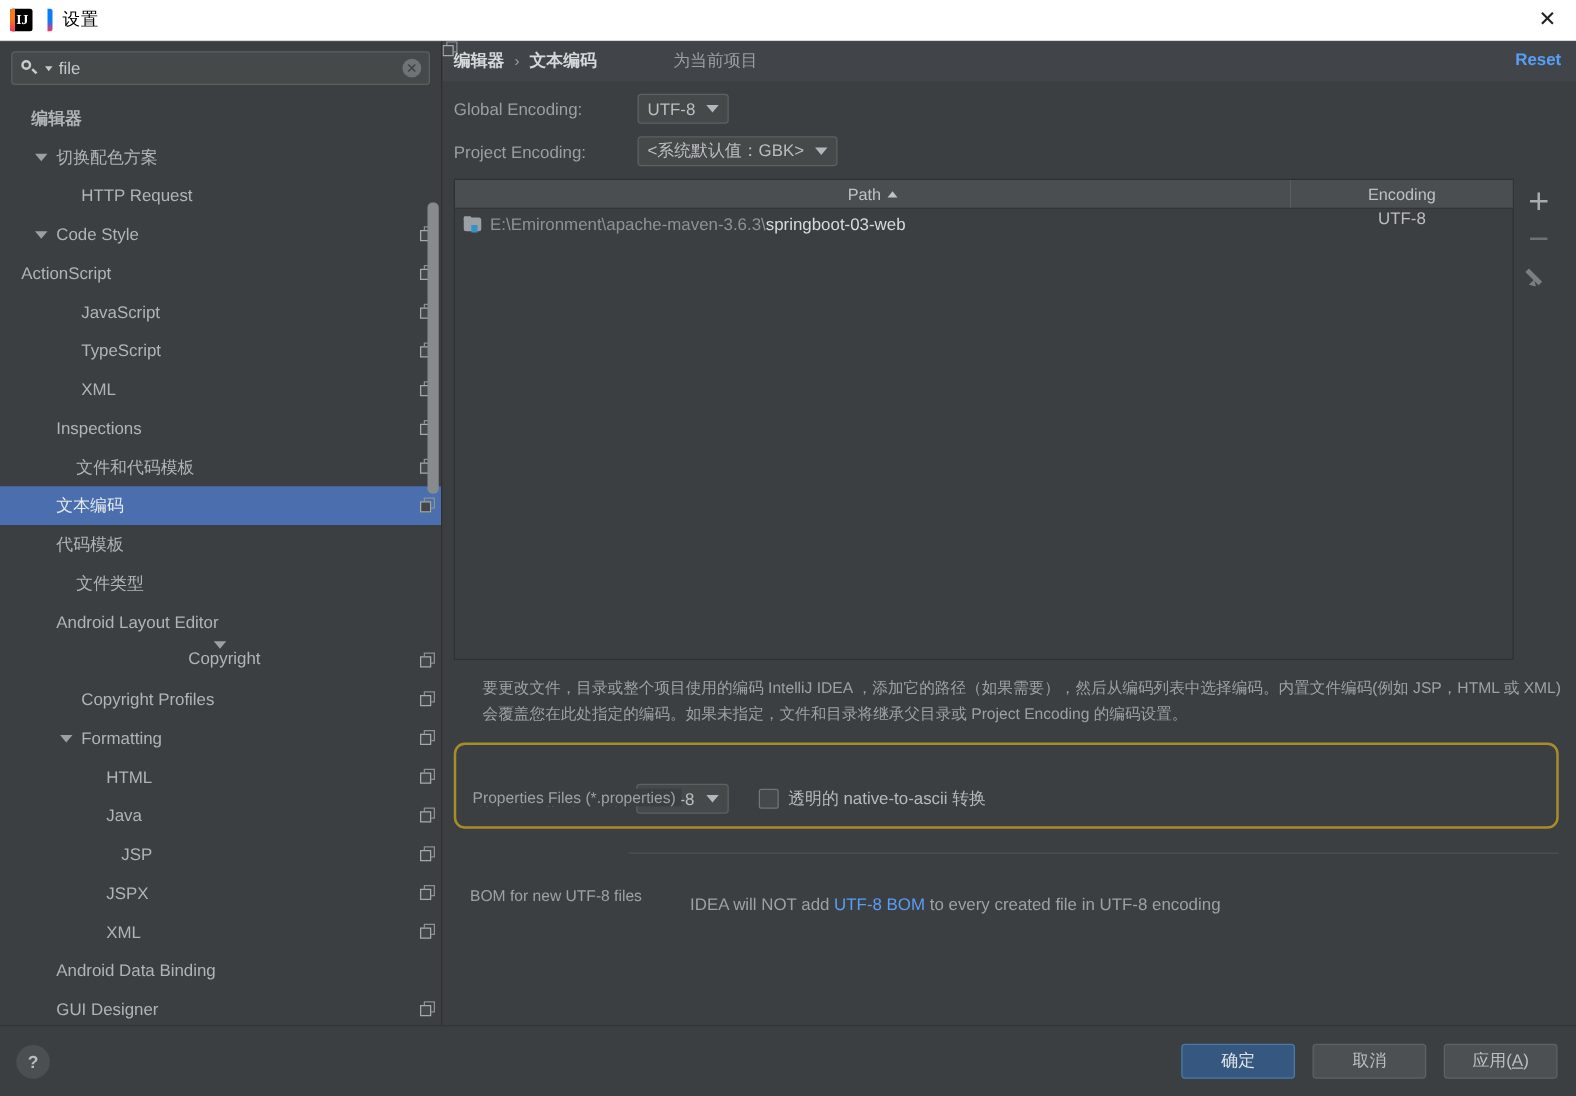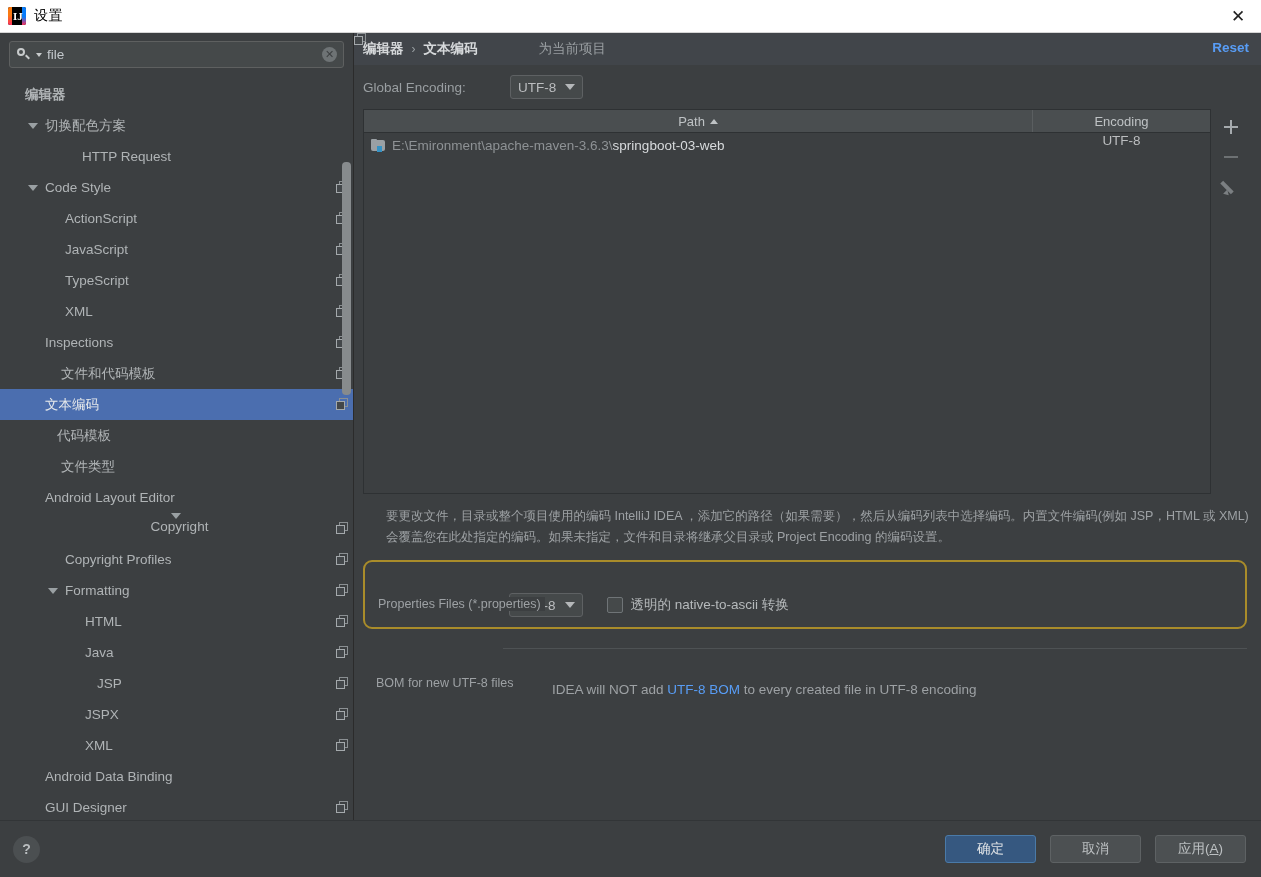--- a/index.html
+++ b/index.html
@@ -19,21 +19,21 @@
   .titlebar {
     height: 33px;
     background: #ffffff;
     display: flex;
     align-items: center;
     position: relative;
     border-bottom: 1px solid #d6d6d6;
     box-sizing: border-box;
   }
   .tb-icon {
-    width: 18px; height: 18px;
+    width: 34px; height: 18px;
     margin-left: 8px; margin-right: 8px;
     position: relative;
     flex: none;
   }
   .tb-icon .sq {
     position: absolute; left: 0; top: 0;
     width: 18px; height: 18px;
     background: #000;
     border-radius: 2px;
   }
@@ -546,58 +546,58 @@
     </div>
     <div class="tree" id="tree">
         <div class="tree-row" style="padding-left: 8px;">
           <span class="arrow blank"></span>
           <span class="label" style="font-weight: bold;">编辑器</span>
         </div>
         <div class="tree-row" style="padding-left: 28px;">
           <span class="arrow"></span>
           <span class="label">切换配色方案</span>
         </div>
-        <div class="tree-row" style="padding-left: 48px; gap: 17px;">
+        <div class="tree-row" style="padding-left: 48px;">
           <span class="arrow blank"></span>
           <span class="label">HTTP Request</span>
         </div>
         <div class="tree-row" style="padding-left: 28px;">
           <span class="arrow"></span>
           <span class="label">Code Style</span>
           <span class="copy-icon">
             <span class="back"></span>
             <span class="front"></span>
           </span>
         </div>
+        <div class="tree-row" style="">
+          <span class="arrow blank"></span>
+          <span class="label">ActionScript</span>
+          <span class="copy-icon">
+            <span class="back"></span>
+            <span class="front"></span>
+          </span>
+        </div>
         <div class="tree-row" style="padding-left: 48px;">
           <span class="arrow blank"></span>
-          <span class="label">ActionScript</span>
+          <span class="label">JavaScript</span>
           <span class="copy-icon">
             <span class="back"></span>
             <span class="front"></span>
           </span>
         </div>
         <div class="tree-row" style="padding-left: 48px;">
           <span class="arrow blank"></span>
-          <span class="label">JavaScript</span>
+          <span class="label">TypeScript</span>
           <span class="copy-icon">
             <span class="back"></span>
             <span class="front"></span>
           </span>
         </div>
         <div class="tree-row" style="padding-left: 48px;">
           <span class="arrow blank"></span>
-          <span class="label">TypeScript</span>
-          <span class="copy-icon">
-            <span class="back"></span>
-            <span class="front"></span>
-          </span>
-        </div>
-        <div class="tree-row" style="padding-left: 48px;">
-          <span class="arrow blank"></span>
           <span class="label">XML</span>
           <span class="copy-icon">
             <span class="back"></span>
             <span class="front"></span>
           </span>
         </div>
         <div class="tree-row" style="padding-left: 28px;">
           <span class="arrow blank"></span>
           <span class="label">Inspections</span>
           <span class="copy-icon">
@@ -614,21 +614,21 @@
           </span>
         </div>
         <div class="tree-row sel" style="padding-left: 28px;">
           <span class="arrow blank"></span>
           <span class="label">文本编码</span>
           <span class="copy-icon">
             <span class="back"></span>
             <span class="front"></span>
           </span>
         </div>
-        <div class="tree-row" style="padding-left: 28px; gap: 12px;">
+        <div class="tree-row" style="padding-left: 28px;">
           <span class="arrow blank"></span>
           <span class="label">代码模板</span>
         </div>
         <div class="tree-row" style="padding-left: 44px;">
           <span class="arrow blank"></span>
           <span class="label">文件类型</span>
         </div>
         <div class="tree-row" style="padding-left: 28px;">
           <span class="arrow blank"></span>
           <span class="label">Android Layout Editor</span>
@@ -727,20 +727,27 @@
         <span>为当前项目</span>
       </span>
       <span class="reset-link">Reset</span>
     </div>
 
     <div class="form-rows">
       <div class="form-row">
         <span class="form-label">Global Encoding:</span>
         <span class="combo">
           <span class="cv">UTF-8</span>
+          <span class="caret"></span>
+        </span>
+      </div>
+      <div class="form-row">
+        <span class="form-label">Project Encoding:</span>
+        <span class="combo">
+          <span class="cv">&lt;系统默认值：GBK&gt;</span>
           <span class="caret"></span>
         </span>
       </div>
     </div>
 
     <div class="table-area">
       <div class="table-box">
         <div class="thead">
           <div class="th path">
             <span>Path</span>

